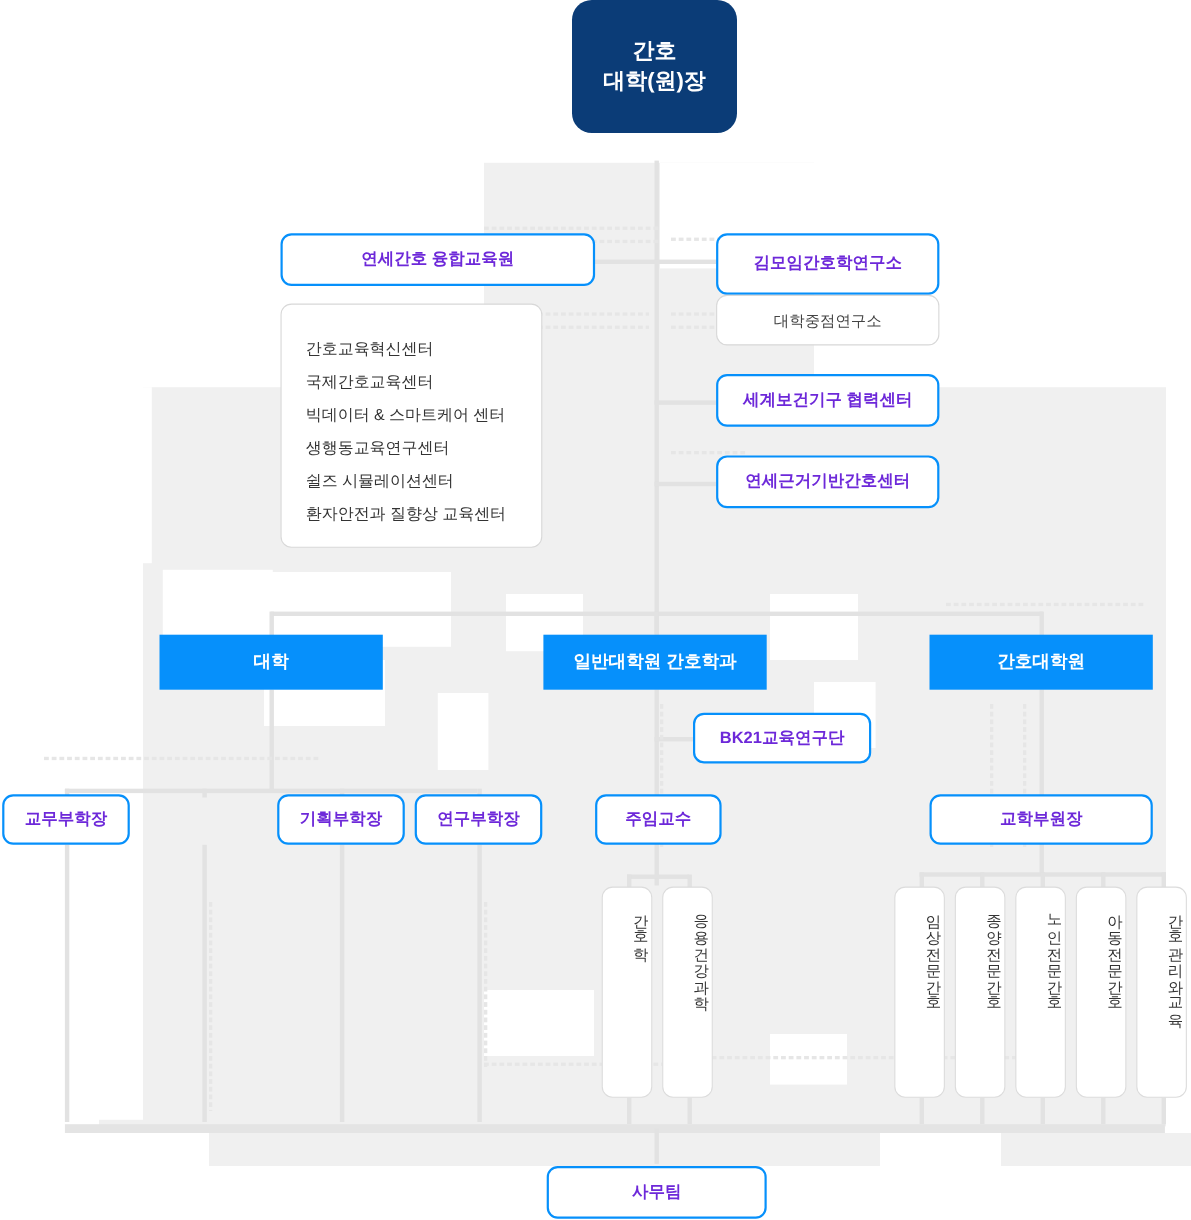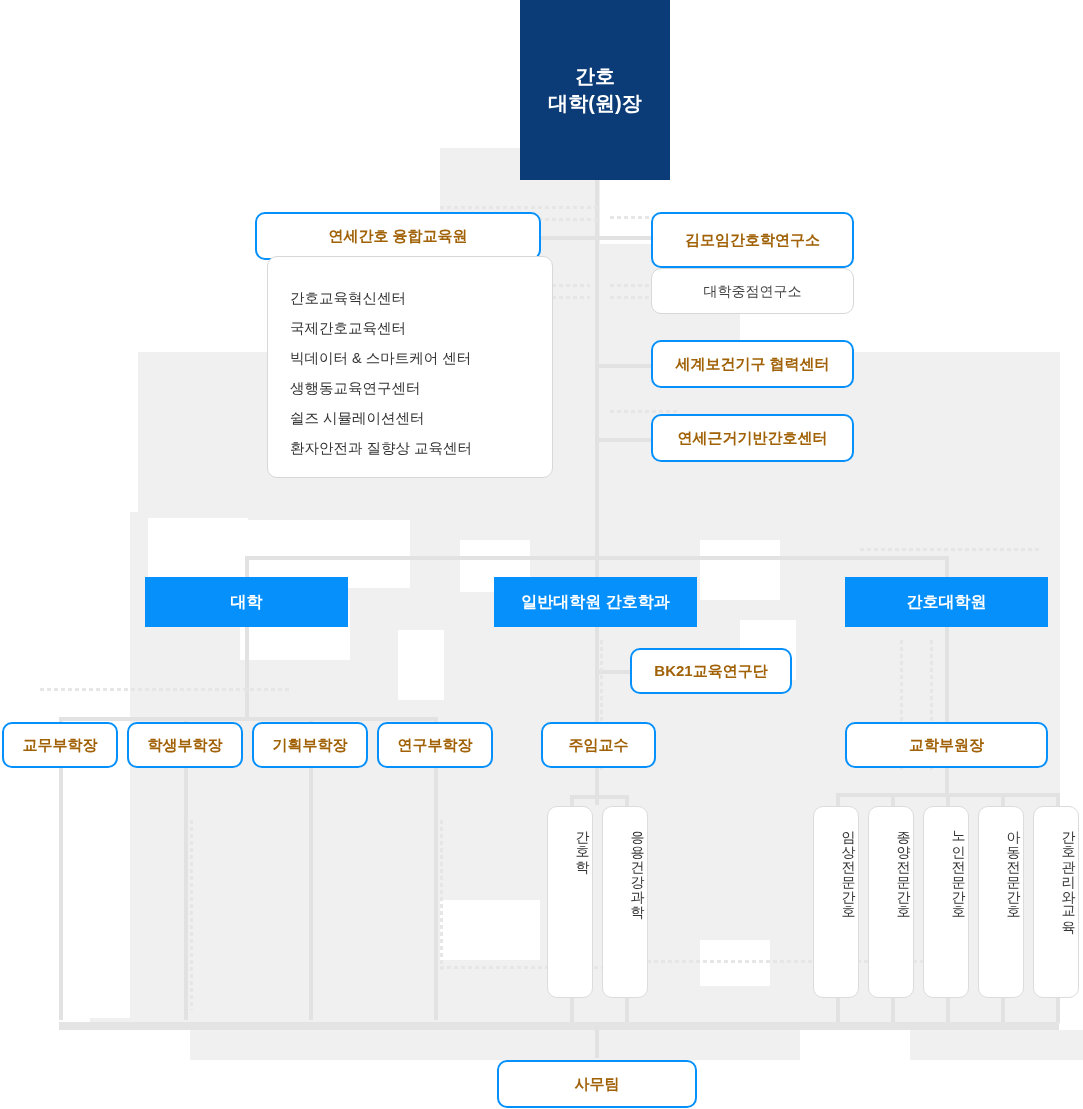--- a/index.html
+++ b/index.html
@@ -29,21 +29,21 @@
         justify-content:center;text-align:center;z-index:5;line-height:1.35;}
   .node-root{
     background:#0b3c77;color:#ffffff;font-size:20px;font-weight:bold;
     white-space:pre-line;
   }
   .node-blue{
     background:#0690fb;color:#ffffff;font-size:16px;font-weight:bold;
   }
   .node-outline{
     background:#ffffff;border:2px solid #0690fb;border-radius:10px;
-    color:#a16207;font-size:15px;font-weight:bold;
+    color:#6d28d9;font-size:15px;font-weight:bold;
   }
   .node-gray{
     background:#ffffff;border:1px solid #d8d8d8;border-radius:10px;
     color:#444444;font-size:14px;font-weight:normal;
   }
   .node-list{
     background:#ffffff;border:1px solid #d8d8d8;border-radius:10px;
     display:block;padding:26px 0 26px 22px;z-index:5;
   }
   .node-list .li{
@@ -143,30 +143,30 @@
   <div class="ln-dot" style="left:40px;top:688px;width:250px;"></div>
   <div class="ln-dot" style="left:860px;top:548px;width:180px;"></div>
   <div class="ln-dot" style="left:640px;top:960px;width:300px;"></div>
   <div class="ln-dot" style="left:440px;top:966px;width:180px;"></div>
   <div class="ln-dot-v" style="left:190px;top:820px;height:190px;"></div>
   <div class="ln-dot-v" style="left:440px;top:820px;height:150px;"></div>
   <div class="ln-dot-v" style="left:900px;top:640px;height:130px;"></div>
   <div class="ln-dot-v" style="left:930px;top:640px;height:130px;"></div>
   <div class="ln-dot-v" style="left:600px;top:640px;height:130px;"></div>
 
-  <div class="node node-root" style="left:520px;top:0px;width:150px;height:180px;">
+  <div class="node node-root" style="left:520px;top:0px;width:150px;height:121px;border-radius:18px;">
     <span>간호
 대학(원)장</span>
   </div>
 
   <div class="node node-outline" style="left:255px;top:212px;width:286px;height:48px;">
     <span>연세간호 융합교육원</span>
   </div>
 
-  <div class="node-list" style="position:absolute;left:255px;top:256px;width:286px;height:222px;box-sizing:border-box;margin-left:12px;">
+  <div class="node-list" style="position:absolute;left:255px;top:276px;width:238px;height:222px;box-sizing:border-box;">
     <div class="li">간호교육혁신센터</div>
     <div class="li">국제간호교육센터</div>
     <div class="li">빅데이터 &amp; 스마트케어 센터</div>
     <div class="li">생행동교육연구센터</div>
     <div class="li">쉴즈 시뮬레이션센터</div>
     <div class="li">환자안전과 질향상 교육센터</div>
   </div>
 
   <div class="node node-outline" style="left:651px;top:212px;width:203px;height:56px;">
     <span>김모임간호학연구소</span>
@@ -196,23 +196,20 @@
     <span>간호대학원</span>
   </div>
 
   <div class="node node-outline" style="left:630px;top:648px;width:162px;height:46px;">
     <span>BK21교육연구단</span>
   </div>
 
   <div class="node node-outline" style="left:2px;top:722px;width:116px;height:46px;">
     <span>교무부학장</span>
   </div>
-  <div class="node node-outline" style="left:127px;top:722px;width:116px;height:46px;">
-    <span>학생부학장</span>
-  </div>
   <div class="node node-outline" style="left:252px;top:722px;width:116px;height:46px;">
     <span>기획부학장</span>
   </div>
   <div class="node node-outline" style="left:377px;top:722px;width:116px;height:46px;">
     <span>연구부학장</span>
   </div>
 
   <div class="node node-outline" style="left:541px;top:722px;width:115px;height:46px;">
     <span>주임교수</span>
   </div>

